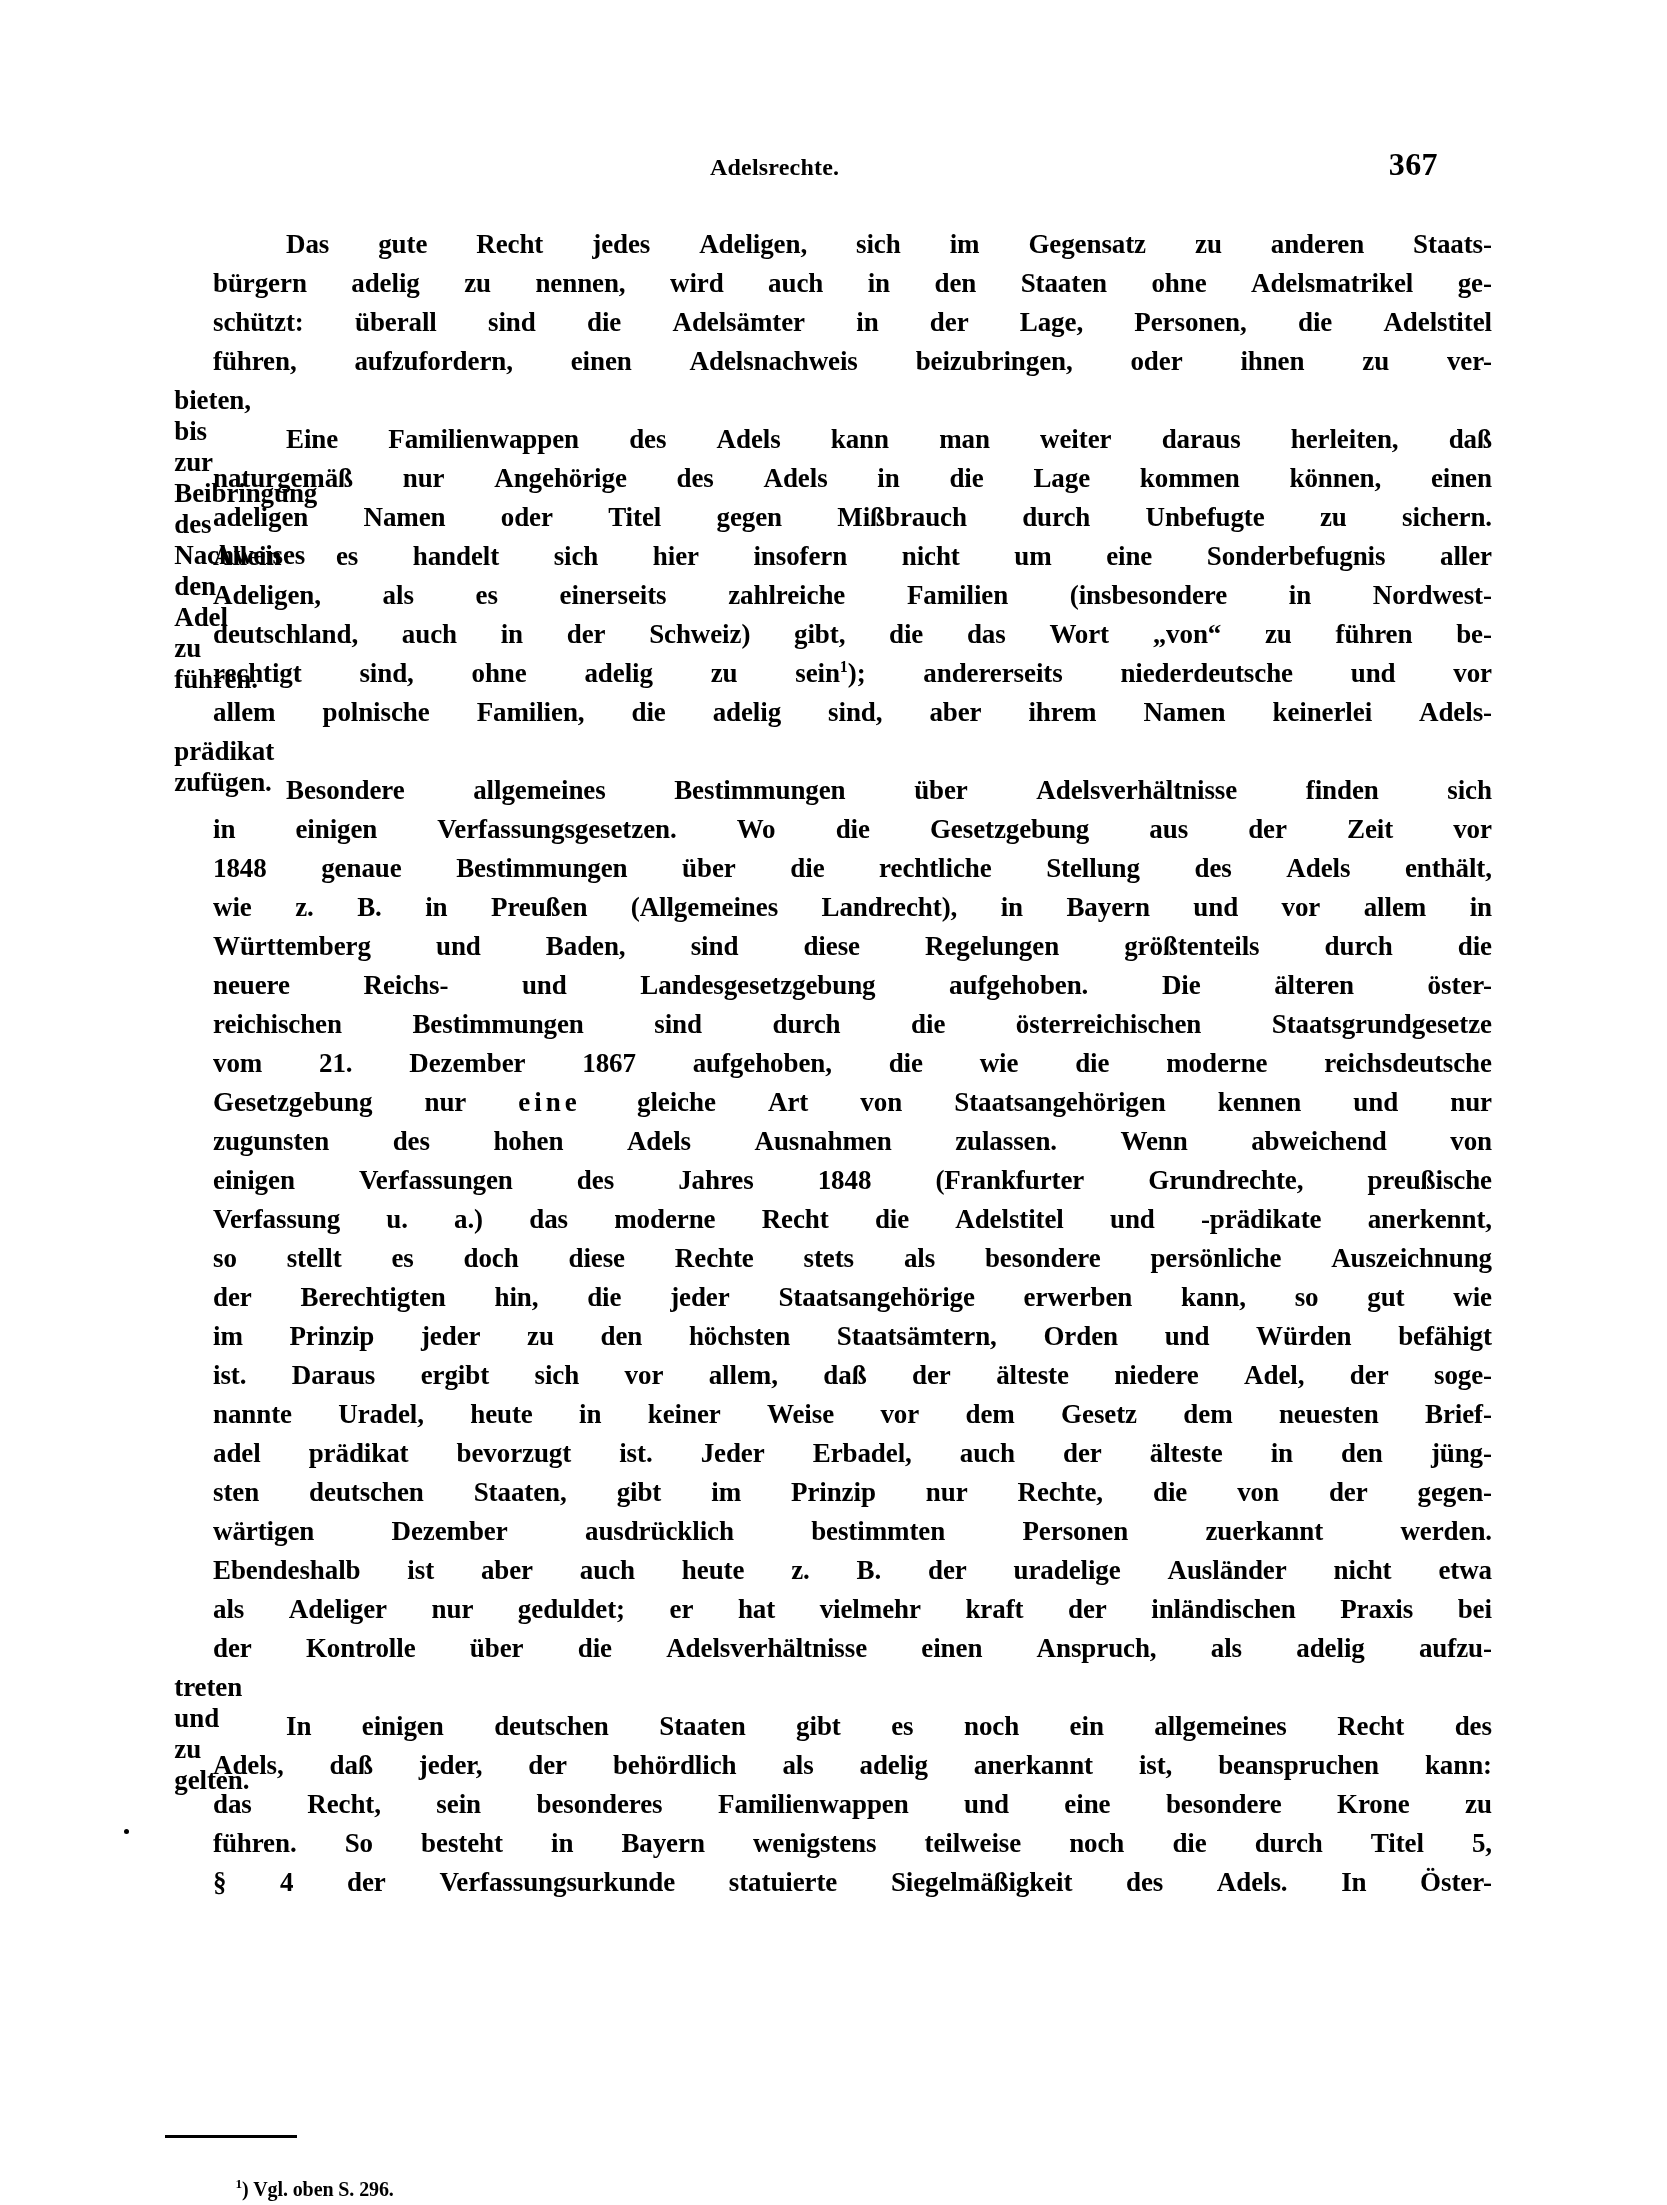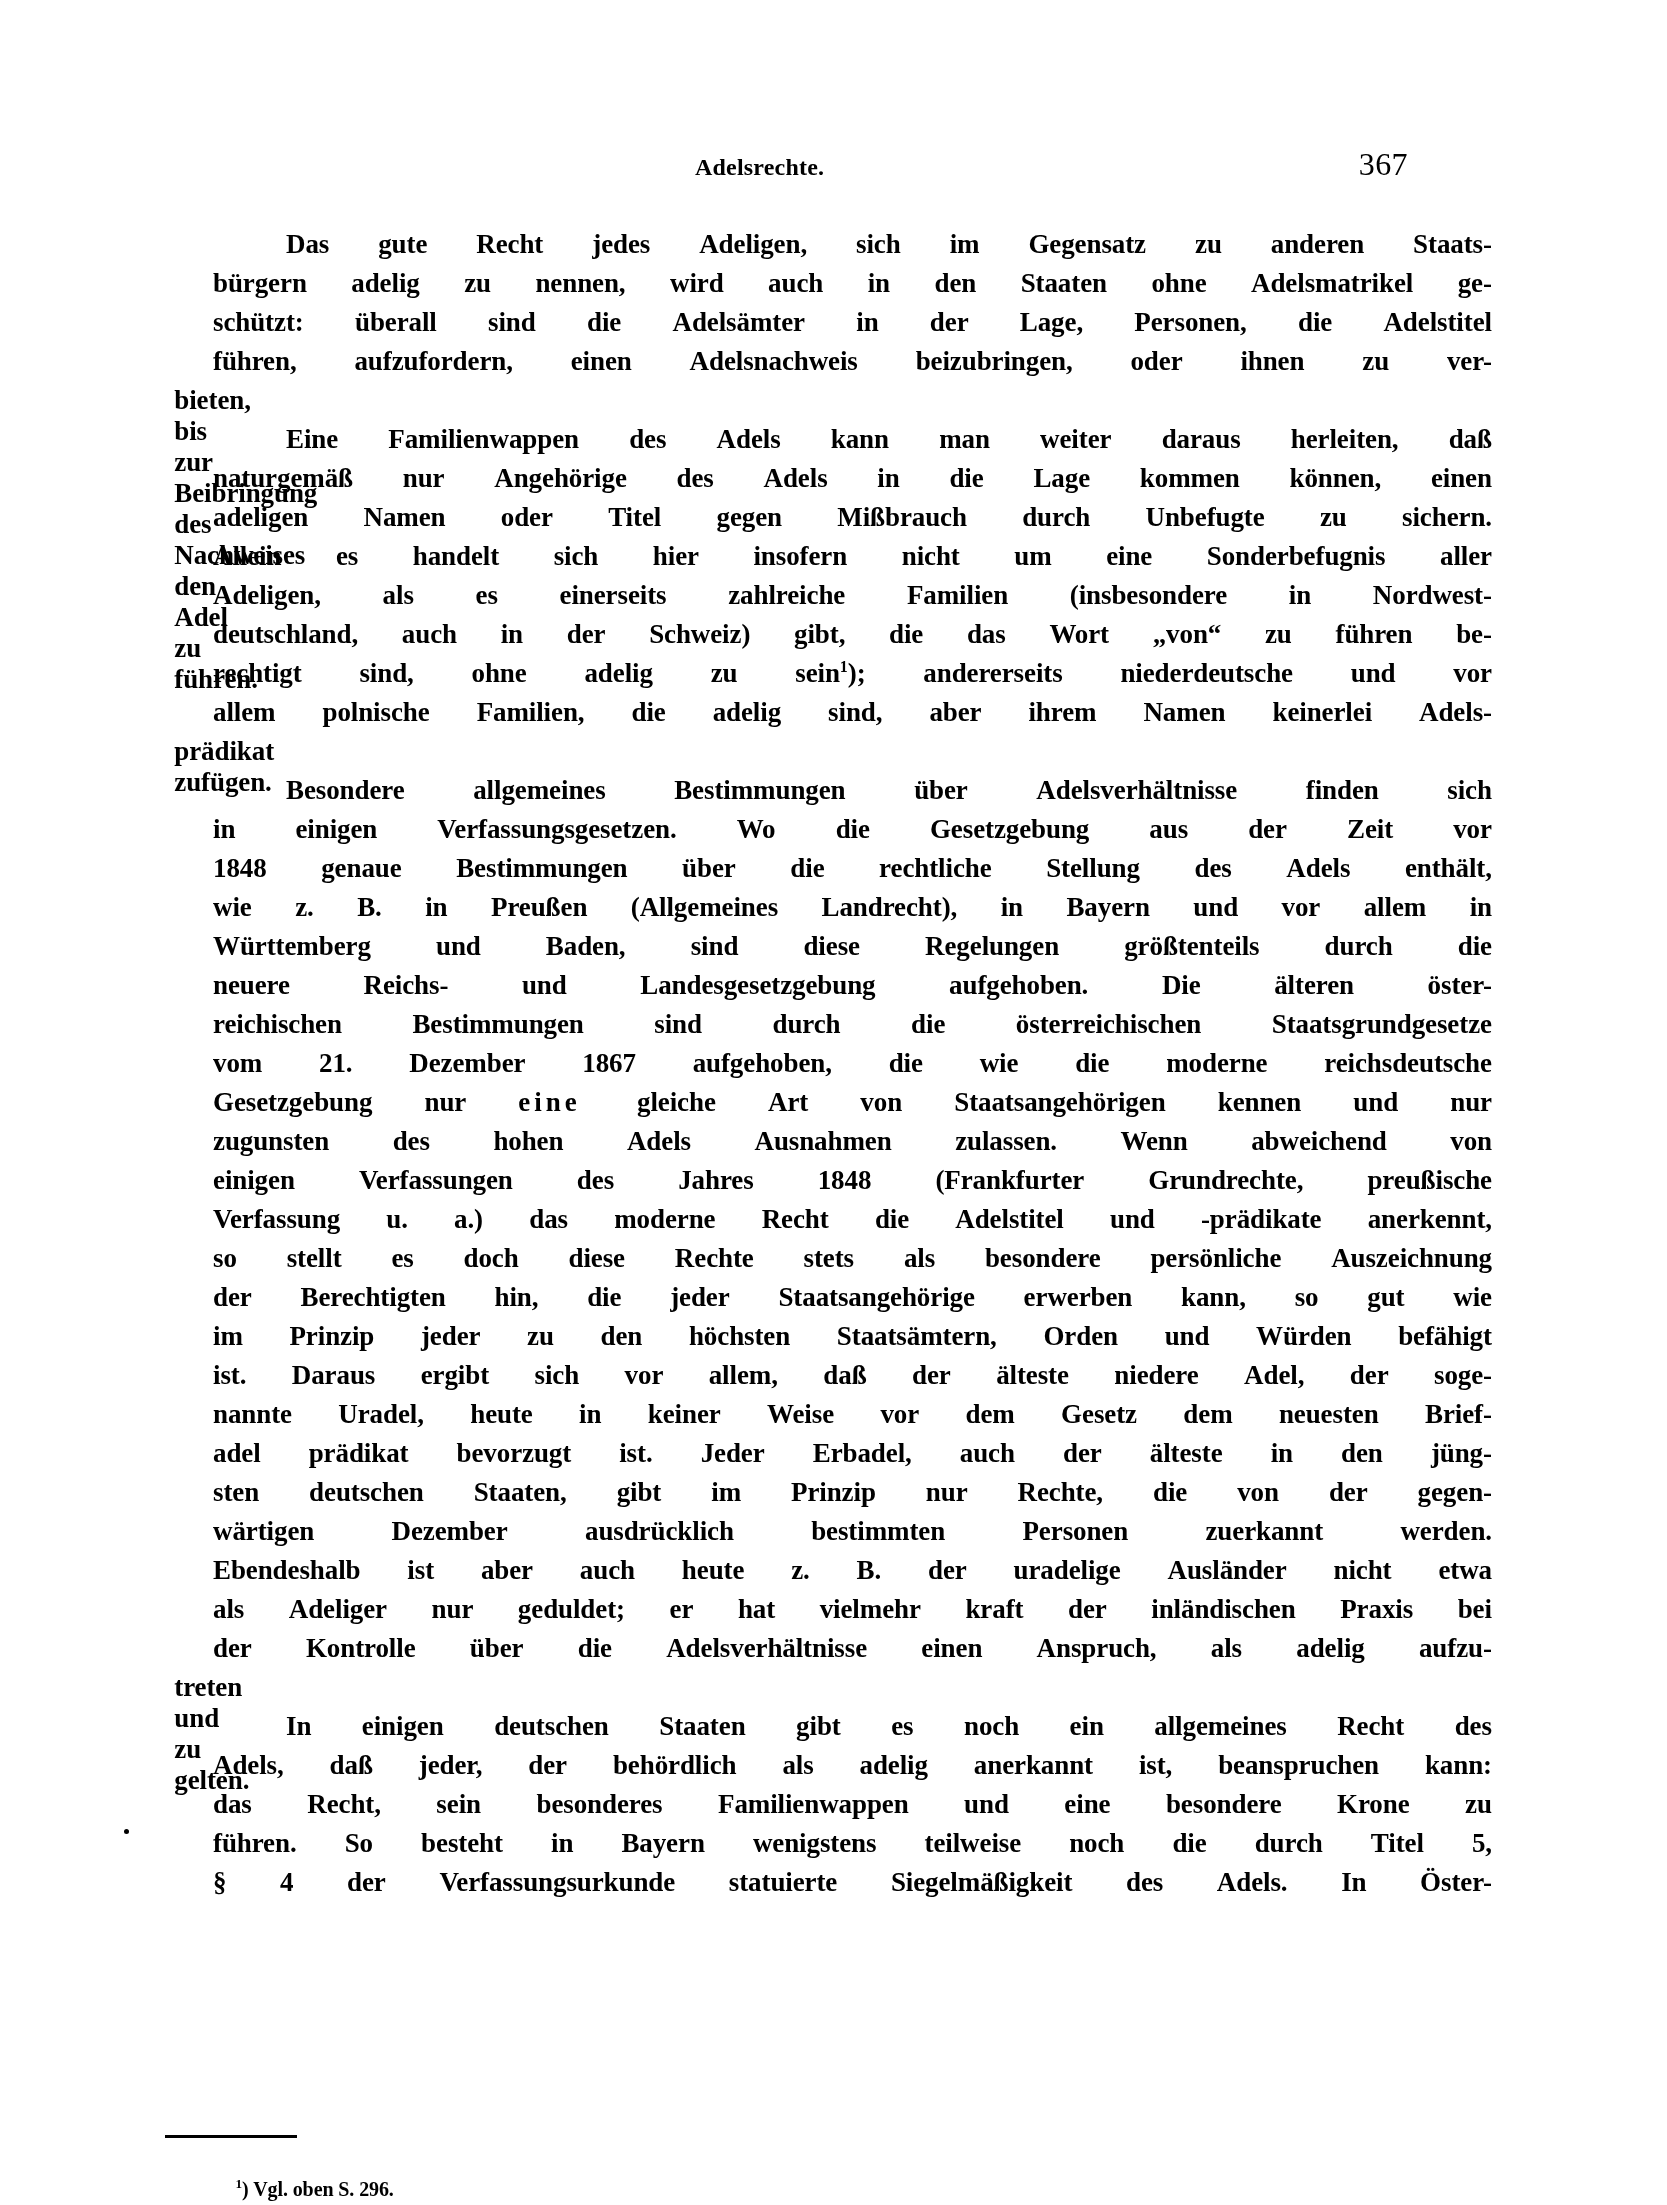--- a/index.html
+++ b/index.html
@@ -16,41 +16,41 @@
     position: relative;
     width: 1667px;
     height: 2461px;
     background: #ffffff;
     overflow: hidden;
   }
 
   
   .running-head {
     position: absolute;
-    left: 150px;
+    left: 165px;
     top: 146px;
     width: 1277px;
     height: 40px;
     display: flex;
     align-items: baseline;
     justify-content: space-between;
   }
   .head-title {
     font-size: 24px;
     font-weight: bold;
     letter-spacing: 0.2px;
     margin-left: 545px;
     white-space: nowrap;
   }
   .head-folio {
     font-size: 32px;
-    font-weight: normal;
+    font-weight: bold;
     letter-spacing: 0.4px;
     white-space: nowrap;
-    margin-right: 19px;
+    margin-right: 4px;
   }
 
   
   .text-block {
     position: absolute;
     left: 165px;
     top: 229px;
     width: 1279px;
   }
 

